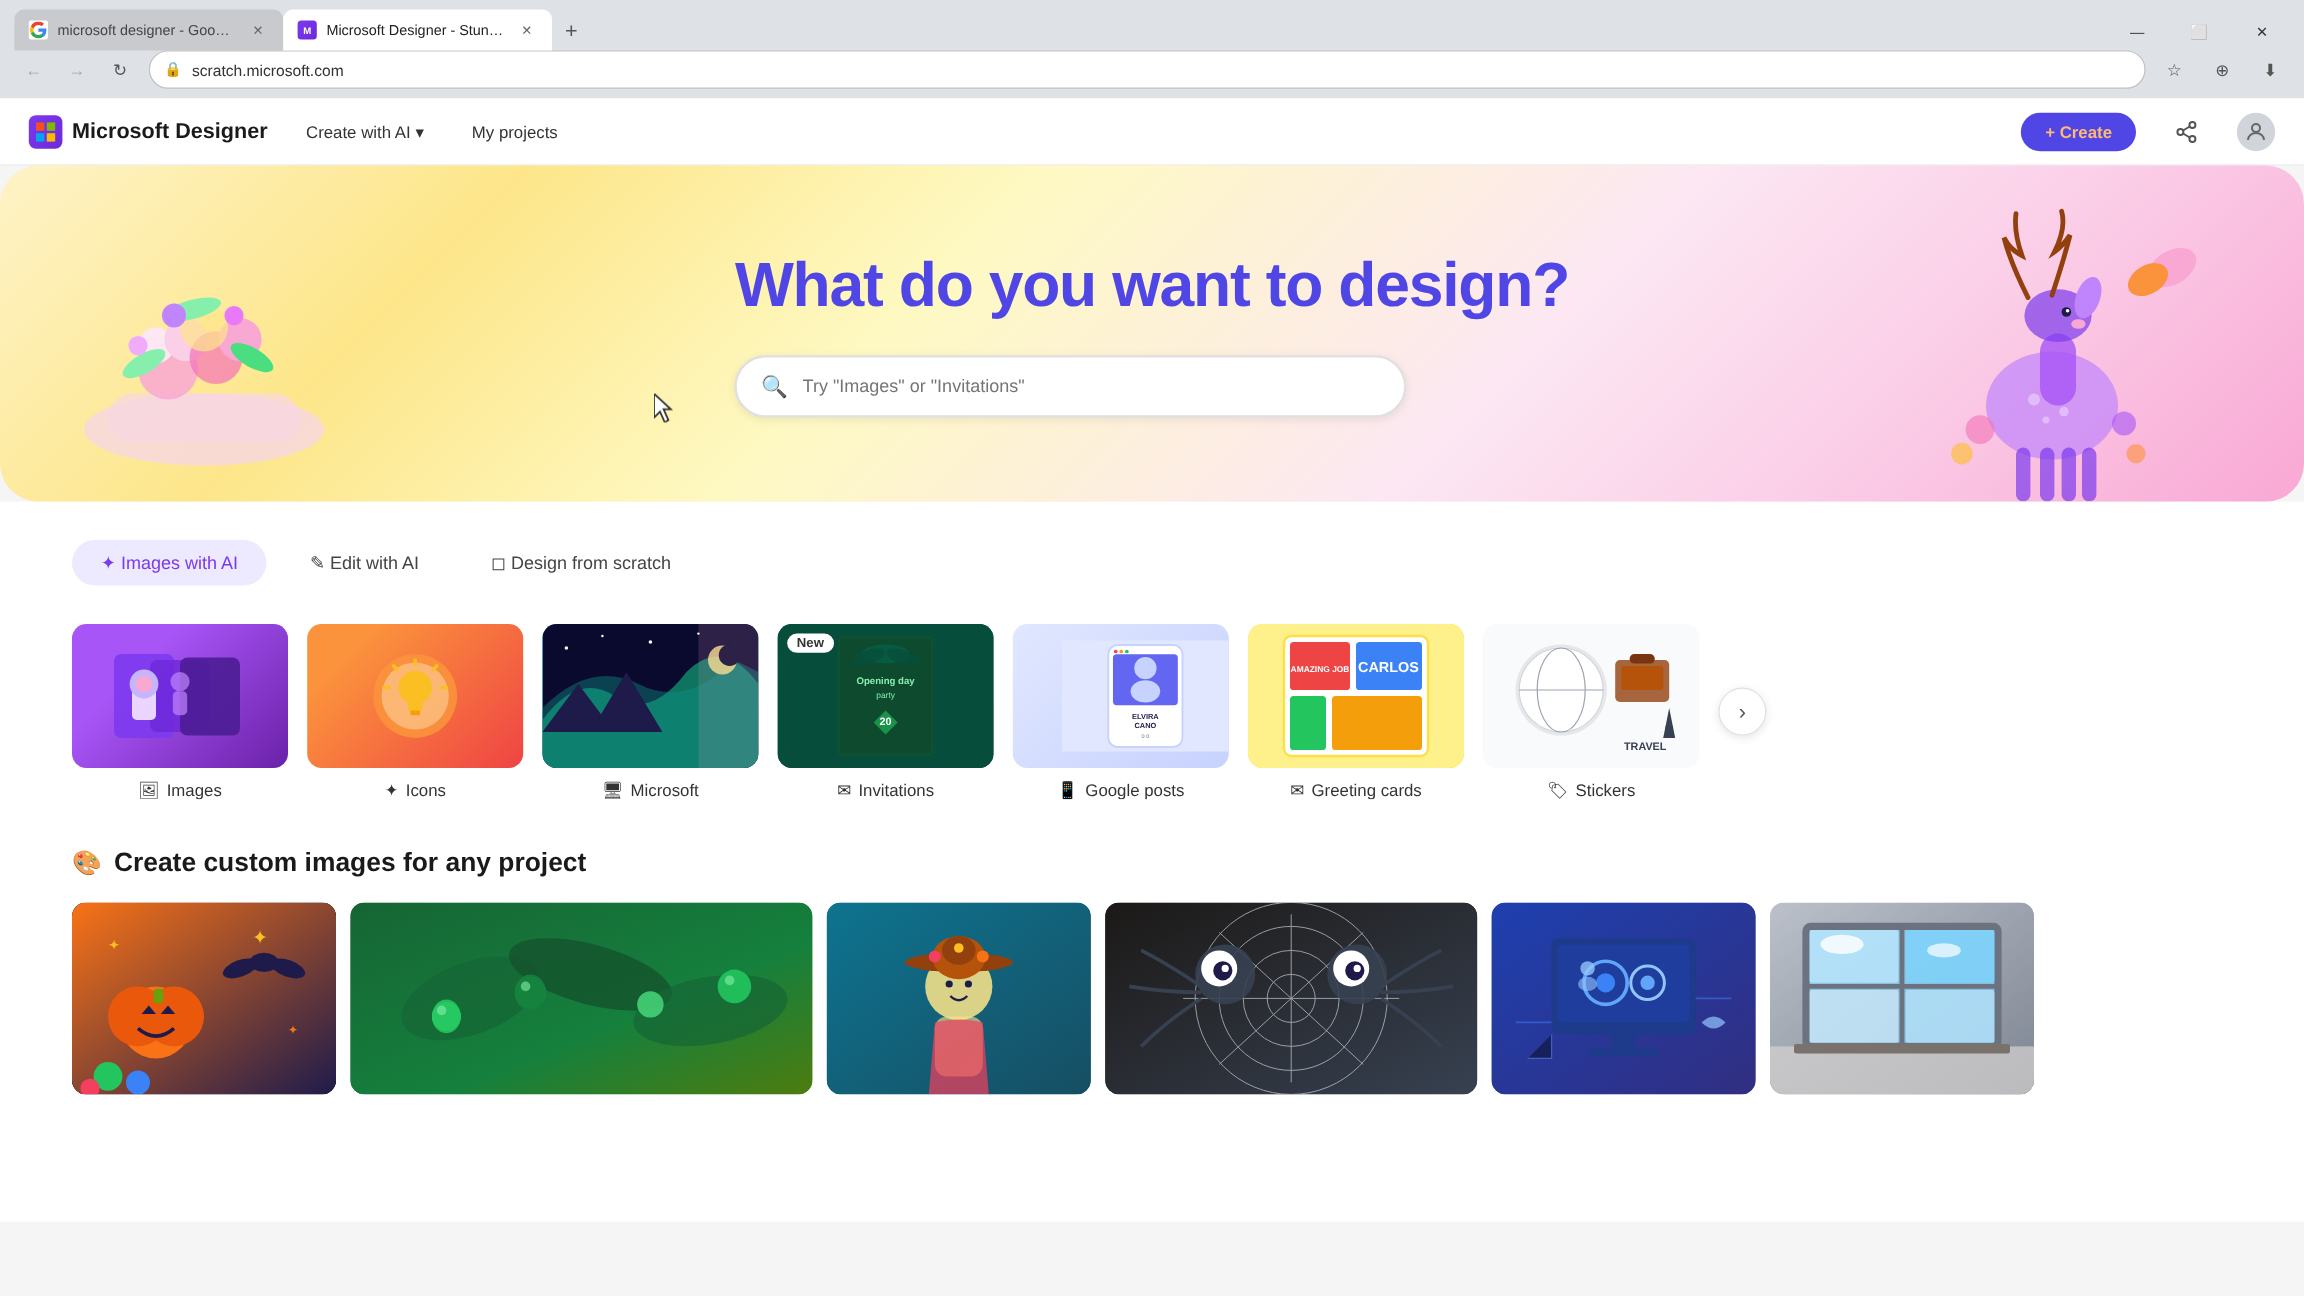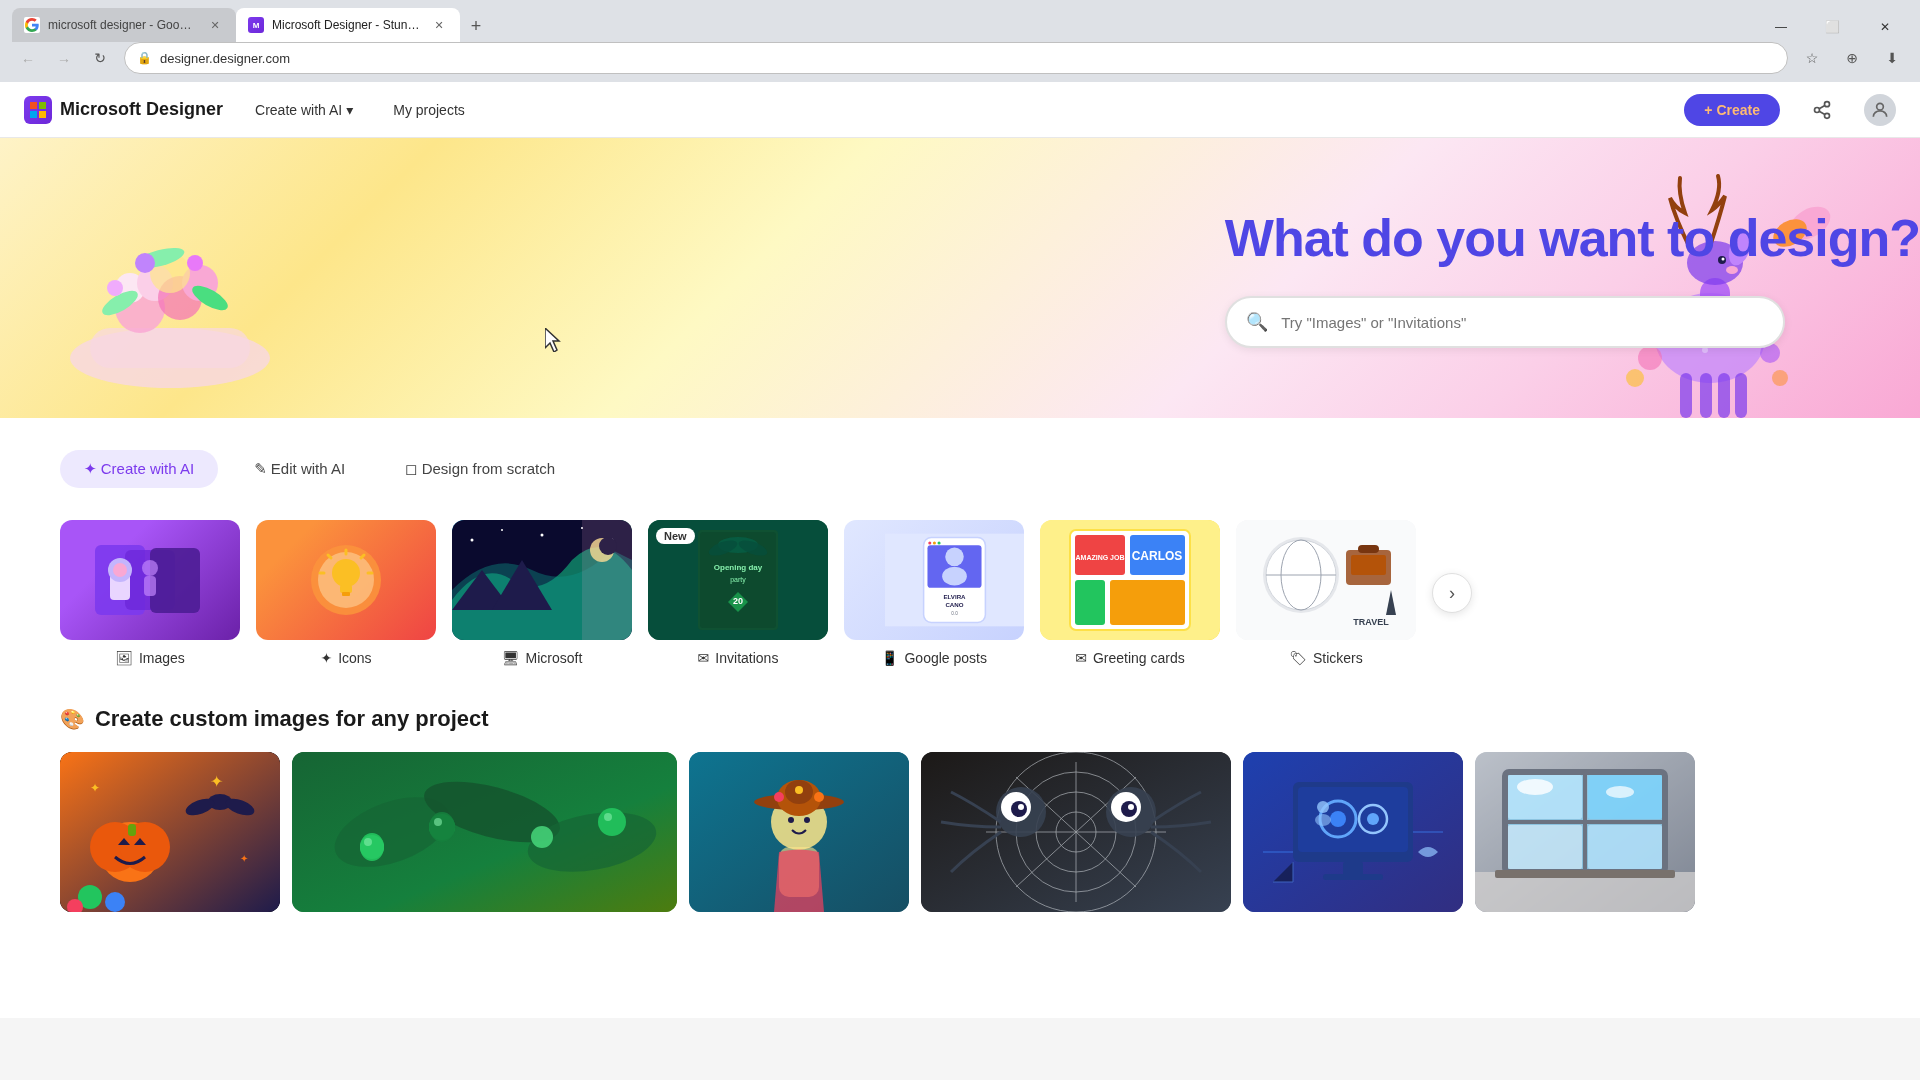--- a/index.html
+++ b/index.html
@@ -210,24 +210,25 @@
       color: #555;
       overflow: hidden;
     }
 
     
     .hero {
       background: linear-gradient(135deg, #fef3c7 0%, #fde68a 20%, #fef9c3 40%, #fce7f3 65%, #fbcfe8 80%, #f9a8d4 100%);
       min-height: 280px;
       display: flex;
       align-items: center;
-      justify-content: flex-end;
+      justify-content: center;
       position: relative;
       overflow: hidden;
       padding: 40px 0;
+      border-radius: 32px;
     }
     .hero-content {
       text-align: center;
       z-index: 2;
       position: relative;
     }
     .hero-title {
       font-size: 52px;
       font-weight: 700;
       color: #4f46e5;
@@ -499,21 +500,21 @@
   </div>
 
   <div class="browser-controls">
     <div class="nav-controls">
       <button class="nav-btn disabled">←</button>
       <button class="nav-btn disabled">→</button>
       <button class="nav-btn">↻</button>
     </div>
     <div class="address-bar">
       <span class="address-icon">🔒</span>
-      <span>designer.designer.com</span>
+      <span>scratch.microsoft.com</span>
     </div>
     <button class="nav-btn">☆</button>
     <button class="nav-btn">⊕</button>
     <button class="nav-btn">⬇</button>
   </div>
 </div>
 
 <nav class="app-navbar">
   <div class="brand">
     <div class="brand-icon">
@@ -625,21 +626,21 @@
       <circle cx="220" cy="220" r="8" fill="#fb923c" opacity="0.6"></circle>
       <circle cx="75" cy="220" r="9" fill="#fbbf24" opacity="0.6"></circle>
     </svg>
   </div>
 </section>
 
 <div class="main-content">
 
   <div class="feature-tabs">
     <button class="feature-tab active">
-      <span>✦ Create with AI</span>
+      <span>✦ Images with AI</span>
     </button>
     <button class="feature-tab inactive">
       <span>✎ Edit with AI</span>
     </button>
     <button class="feature-tab inactive">
       <span>◻ Design from scratch</span>
     </button>
   </div>
 
   <div class="categories-row">

